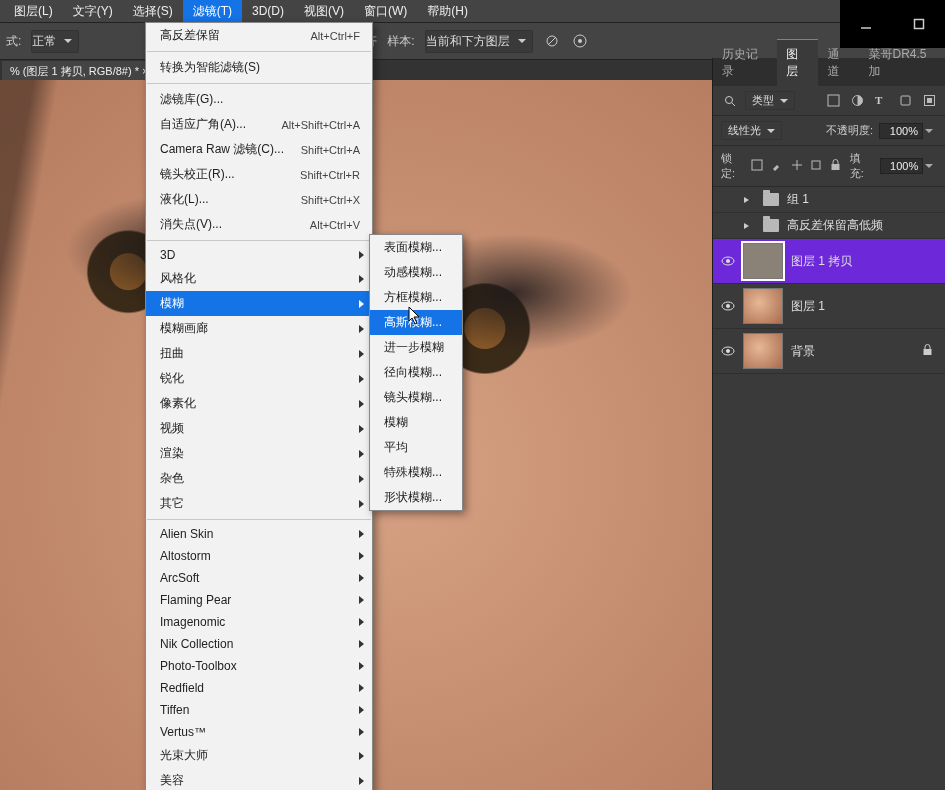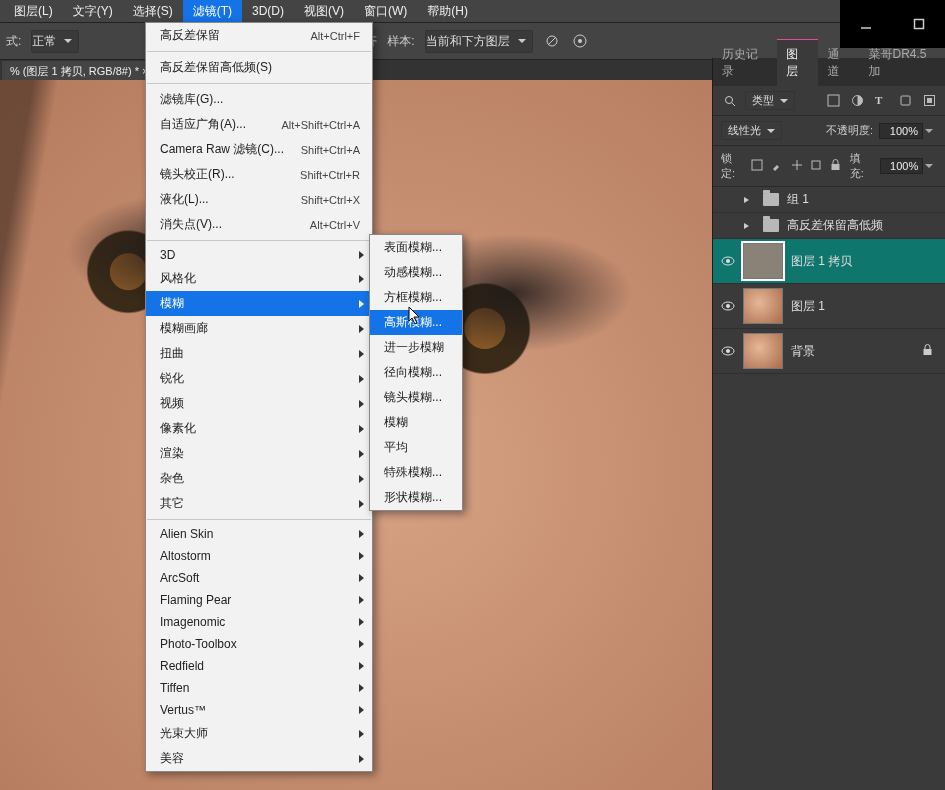--- a/index.html
+++ b/index.html
@@ -36,21 +36,21 @@
   .rpanel{position:absolute;right:0;top:58px;width:232px;bottom:0;background:#3a3a3a;border-left:1px solid #1c1c1c;display:flex;flex-direction:column}
   .ptabs{display:flex;background:#2e2e2e;height:28px;align-items:flex-end;font-size:12px}
   .ptabs div{padding:6px 9px;color:#aaa}
   .ptabs div.active{background:#3a3a3a;color:#eee;border-top:1px solid #ec4899}
   .toolrow{display:flex;align-items:center;gap:6px;padding:5px 8px;border-bottom:1px solid #2a2a2a;font-size:11px;color:#ccc}
   .toolrow .ic{width:14px;height:14px;display:inline-block;color:#ccc}
   .numbox{background:#2e2e2e;border:1px solid #222;padding:1px 4px;font-size:11px;color:#eee;width:34px;text-align:right;position:relative}
   .numbox::after{content:"";position:absolute;right:-11px;top:50%;transform:translateY(-50%);width:0;height:0;border-left:4px solid transparent;border-right:4px solid transparent;border-top:4px solid #aaa}
   .layers{flex:1;overflow:auto}
   .layer{display:flex;align-items:center;gap:8px;padding:4px 8px;border-bottom:1px solid #2f2f2f}
-  .layer.sel{background:#0f766e}
+  .layer.sel{background:#6d28d9}
   .eye{width:14px;height:14px;display:flex;align-items:center;justify-content:center;color:#ddd;font-size:13px}
   .thumb{width:38px;height:34px;border:1px solid #777;background:#888;flex-shrink:0}
   .iconstrip{display:flex;gap:10px;margin-left:auto}
   .folder{width:16px;height:13px;background:#b8b8b8;border-radius:1px;position:relative;flex-shrink:0;margin-left:4px}
   .folder::before{content:"";position:absolute;top:-3px;left:0;width:7px;height:3px;background:#b8b8b8;border-radius:1px 1px 0 0}
   .cursor{position:absolute;left:408px;top:306px;z-index:70;pointer-events:none}
   .cursor svg{display:block}
   .lock{color:#ccc;margin-left:auto;margin-right:4px}
 </style>
 </head>
@@ -120,21 +120,21 @@
   <div class="face"></div>
 </div>
 
 <div class="menu" id="filterMenu">
     <div class="mi">
       <span class="lab">高反差保留</span>
       <span class="hk">Alt+Ctrl+F</span>
     </div>
     <div class="mi sep"></div>
     <div class="mi">
-      <span class="lab">高反差保留高低频(S)</span>
+      <span class="lab">转换为智能滤镜(S)</span>
     </div>
     <div class="mi sep"></div>
     <div class="mi">
       <span class="lab">滤镜库(G)...</span>
     </div>
     <div class="mi">
       <span class="lab">自适应广角(A)...</span>
       <span class="hk">Alt+Shift+Ctrl+A</span>
     </div>
     <div class="mi">
@@ -166,26 +166,26 @@
     <div class="mi sub">
       <span class="lab">模糊画廊</span>
     </div>
     <div class="mi sub">
       <span class="lab">扭曲</span>
     </div>
     <div class="mi sub">
       <span class="lab">锐化</span>
     </div>
     <div class="mi sub">
+      <span class="lab">像素化</span>
+    </div>
+    <div class="mi sub">
       <span class="lab">视频</span>
     </div>
     <div class="mi sub">
-      <span class="lab">像素化</span>
-    </div>
-    <div class="mi sub">
       <span class="lab">渲染</span>
     </div>
     <div class="mi sub">
       <span class="lab">杂色</span>
     </div>
     <div class="mi sub">
       <span class="lab">其它</span>
     </div>
     <div class="mi sep"></div>
     <div class="mi sub">
@@ -195,20 +195,23 @@
       <span class="lab">Altostorm</span>
     </div>
     <div class="mi sub">
       <span class="lab">ArcSoft</span>
     </div>
     <div class="mi sub">
       <span class="lab">Flaming Pear</span>
     </div>
     <div class="mi sub">
       <span class="lab">Imagenomic</span>
+    </div>
+    <div class="mi sub">
+      <span class="lab">Nik Collection</span>
     </div>
     <div class="mi sub">
       <span class="lab">Photo-Toolbox</span>
     </div>
     <div class="mi sub">
       <span class="lab">Redfield</span>
     </div>
     <div class="mi sub">
       <span class="lab">Tiffen</span>
     </div>

